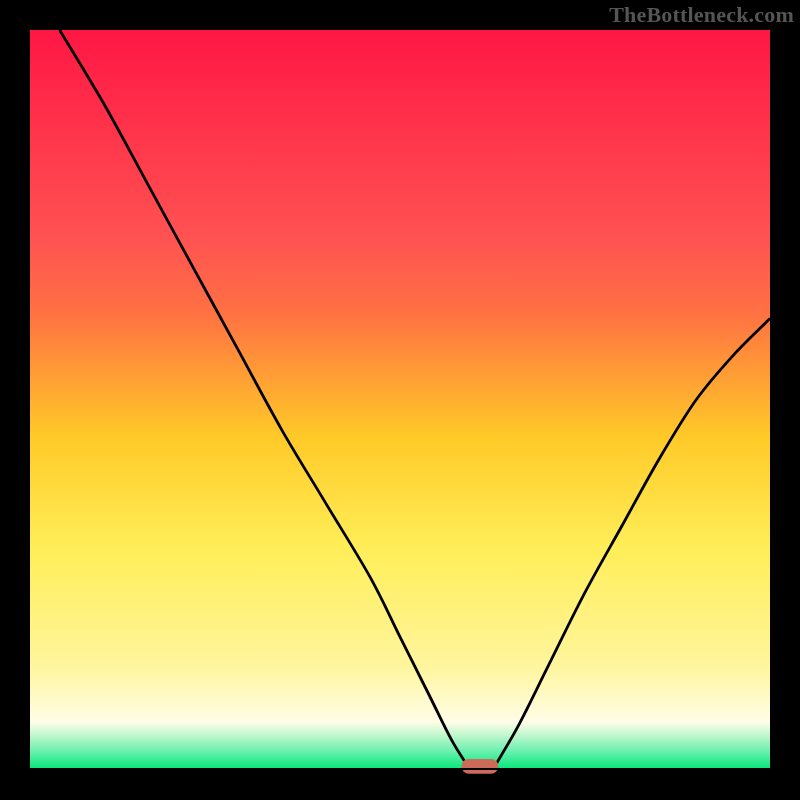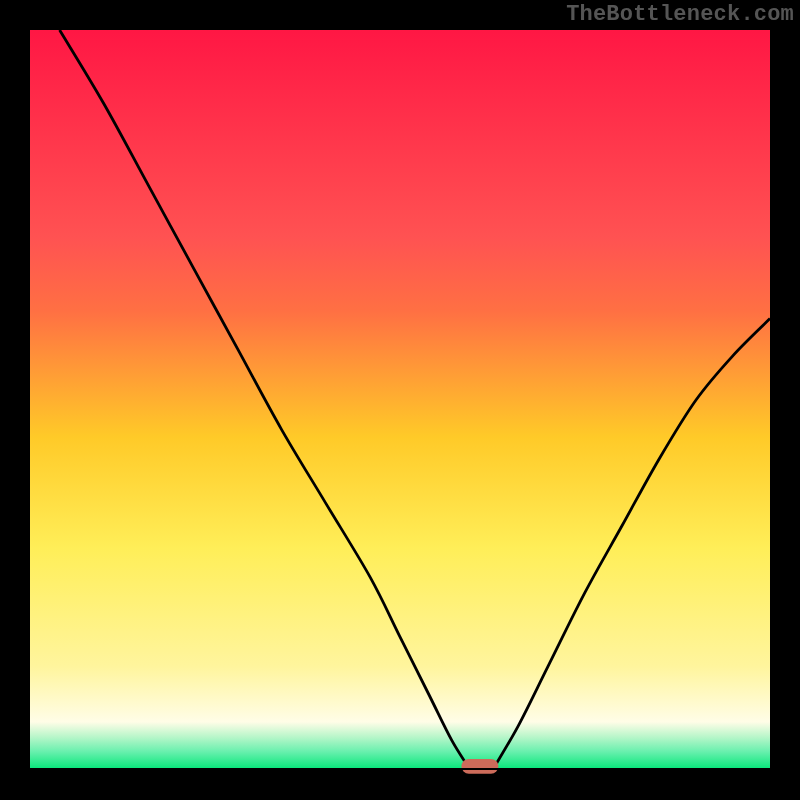--- a/index.html
+++ b/index.html
@@ -13,21 +13,21 @@
   .frame {
     position: relative;
     width: 800px;
     height: 800px;
     background: #000;
   }
   .watermark {
     position: absolute;
     top: 2px;
     right: 6px;
-    font-family: Liberation Mono, monospace;
+    font-family: Liberation Serif, serif;
     font-size: 22px;
     font-weight: 600;
     color: #555;
     letter-spacing: 0.2px;
     user-select: none;
   }
   svg {
     display: block;
   }
 </style>

